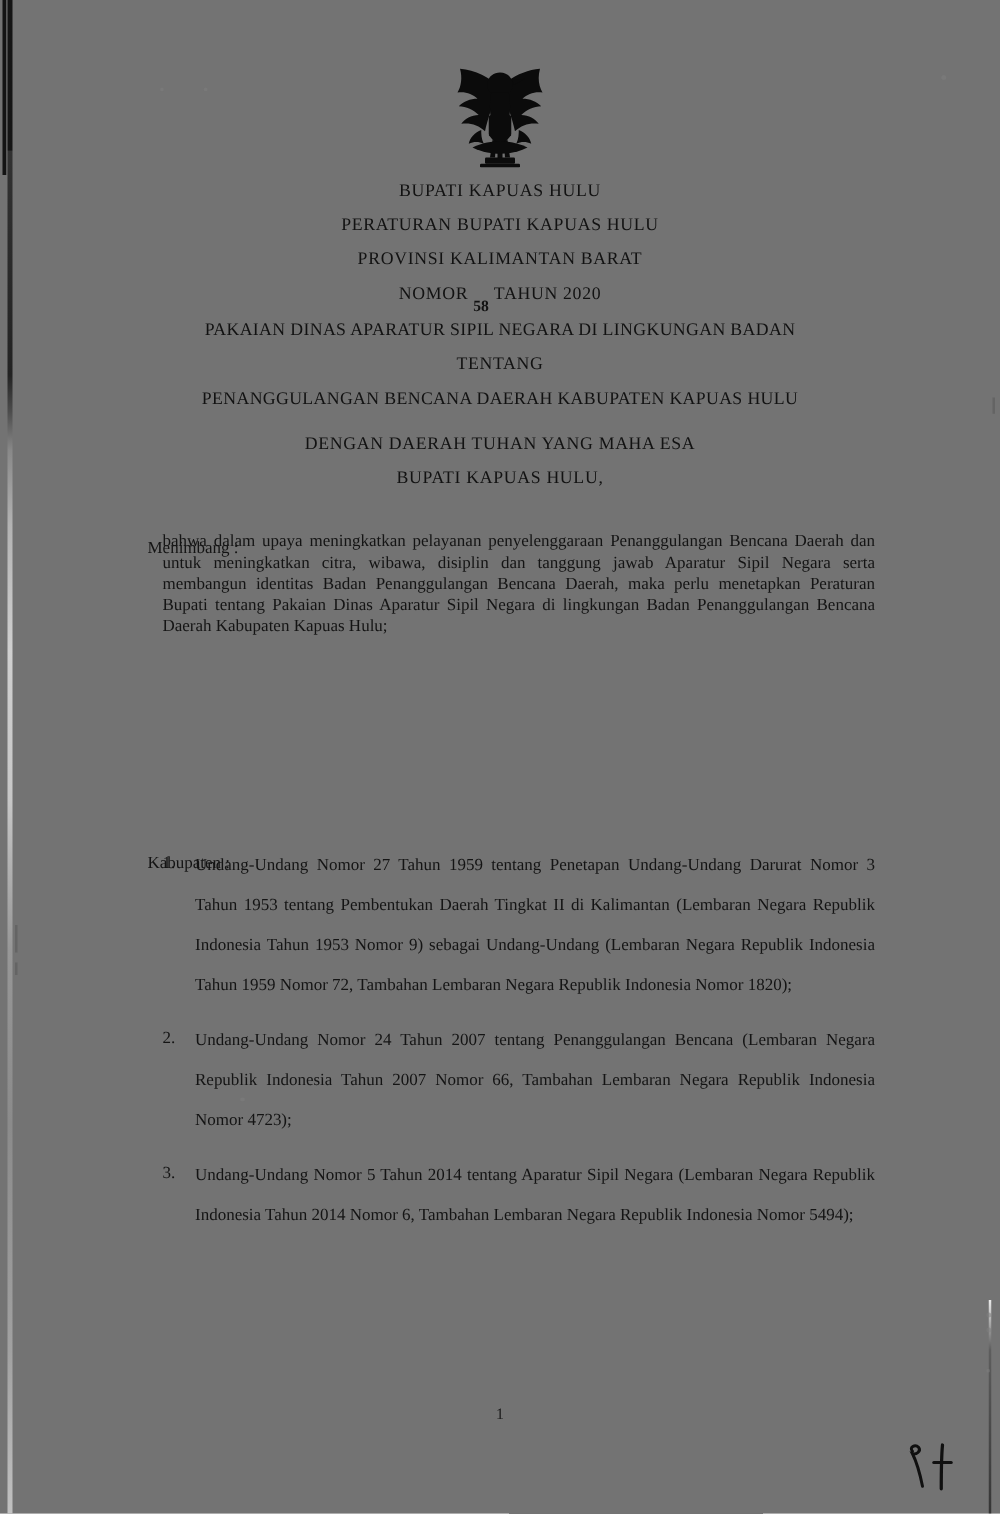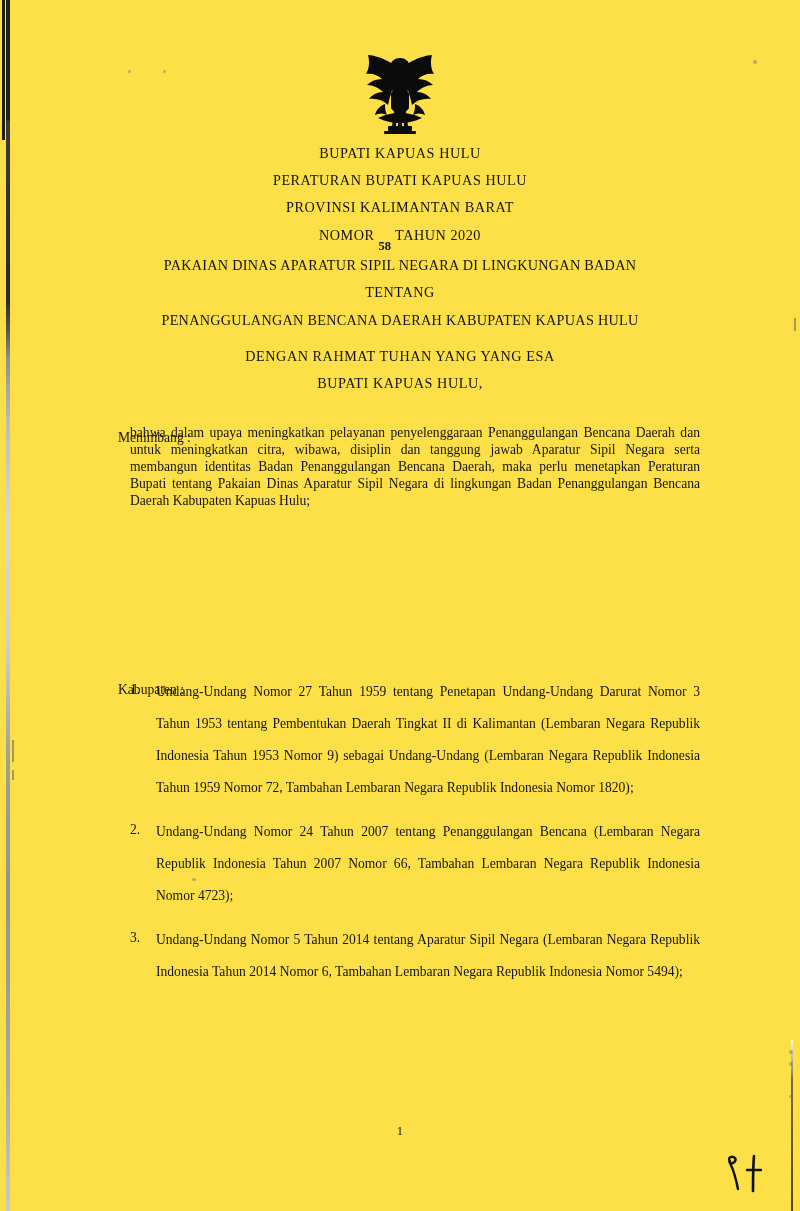--- a/index.html
+++ b/index.html
@@ -10,21 +10,21 @@
   }
   body {
     font-family: "Liberation Serif", "DejaVu Serif", serif;
     color: #111111;
   }
 
   .page {
     position: relative;
     width: 800px;
     height: 1211px;
-    background: #fde047;
+    background: #737373;
     overflow: hidden;
     box-sizing: border-box;
   }
 
   
   .scan-edge-left {
     position: absolute;
     left: 6px;
     top: 0;
     width: 4px;
@@ -240,21 +240,21 @@
 
   <div class="heading">
     <div class="hline">BUPATI KAPUAS HULU</div>
     <div class="hline">PERATURAN BUPATI KAPUAS HULU</div>
     <div class="hline">PROVINSI KALIMANTAN BARAT</div>
     <div class="hline nomor-line"><span>NOMOR</span><span class="nomor-num">58</span><span>TAHUN 2020</span></div>
     <div class="hline title2">PAKAIAN DINAS APARATUR SIPIL NEGARA DI LINGKUNGAN BADAN</div>
     <div class="hline">TENTANG</div>
     <div class="hline title2">PENANGGULANGAN BENCANA DAERAH KABUPATEN KAPUAS HULU</div>
     <div class="spacer-sm"></div>
-    <div class="hline">DENGAN RAHMAT TUHAN YANG YANG ESA</div>
+    <div class="hline">DENGAN DAERAH TUHAN YANG MAHA ESA</div>
     <div class="hline">BUPATI KAPUAS HULU,</div>
   </div>
 
   <div class="body-block" style="top:424px;">
     <div class="row">
       <div class="lbl">Menimbang :</div>
       <div class="para">bahwa dalam upaya meningkatkan pelayanan penyelenggaraan Penanggulangan Bencana Daerah dan untuk meningkatkan citra, wibawa, disiplin dan tanggung jawab Aparatur Sipil Negara serta membangun identitas Badan Penanggulangan Bencana Daerah, maka perlu menetapkan Peraturan Bupati tentang Pakaian Dinas Aparatur Sipil Negara di lingkungan Badan Penanggulangan Bencana Daerah Kabupaten Kapuas Hulu;</div>
     </div>
   </div>
 

